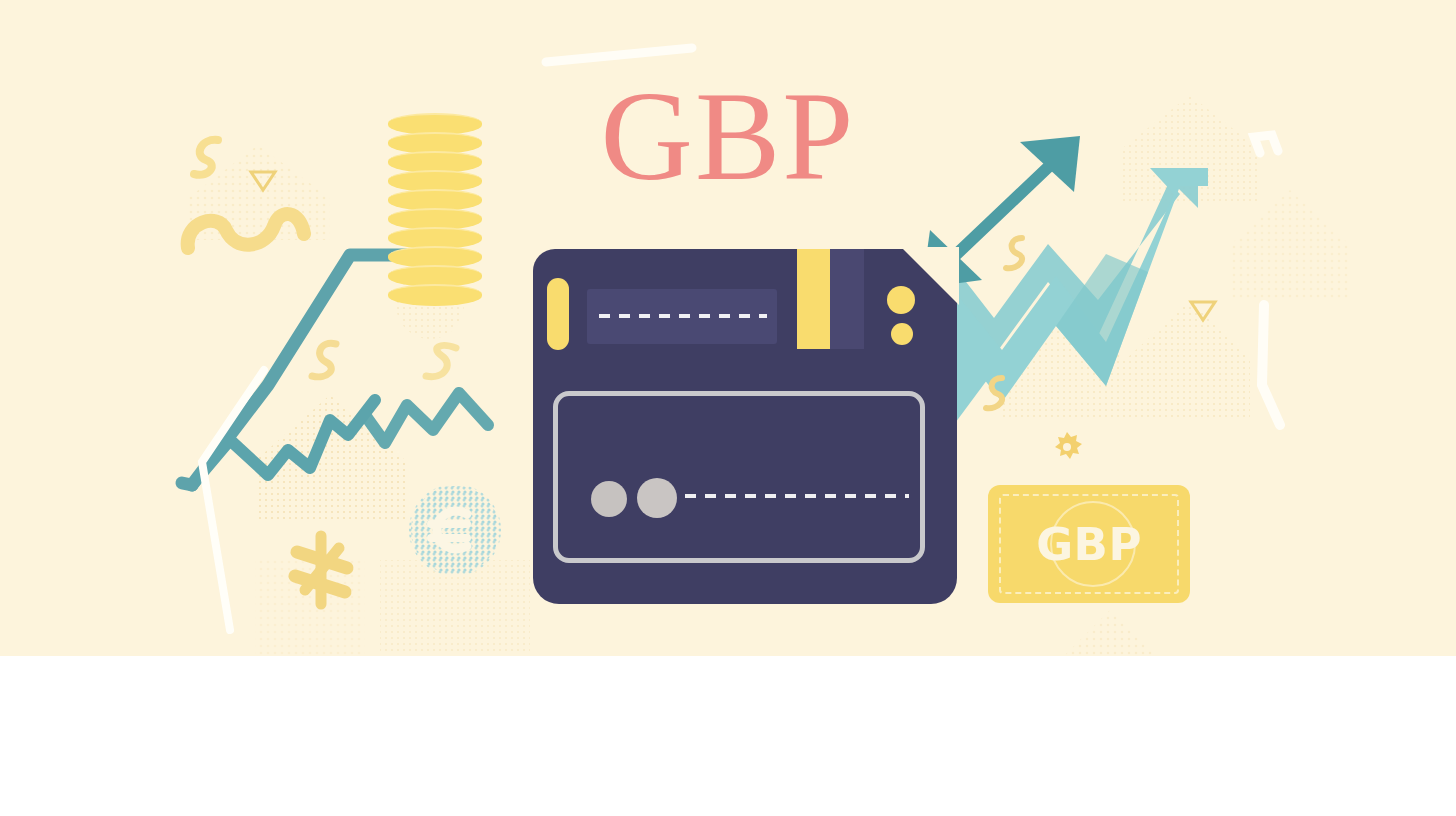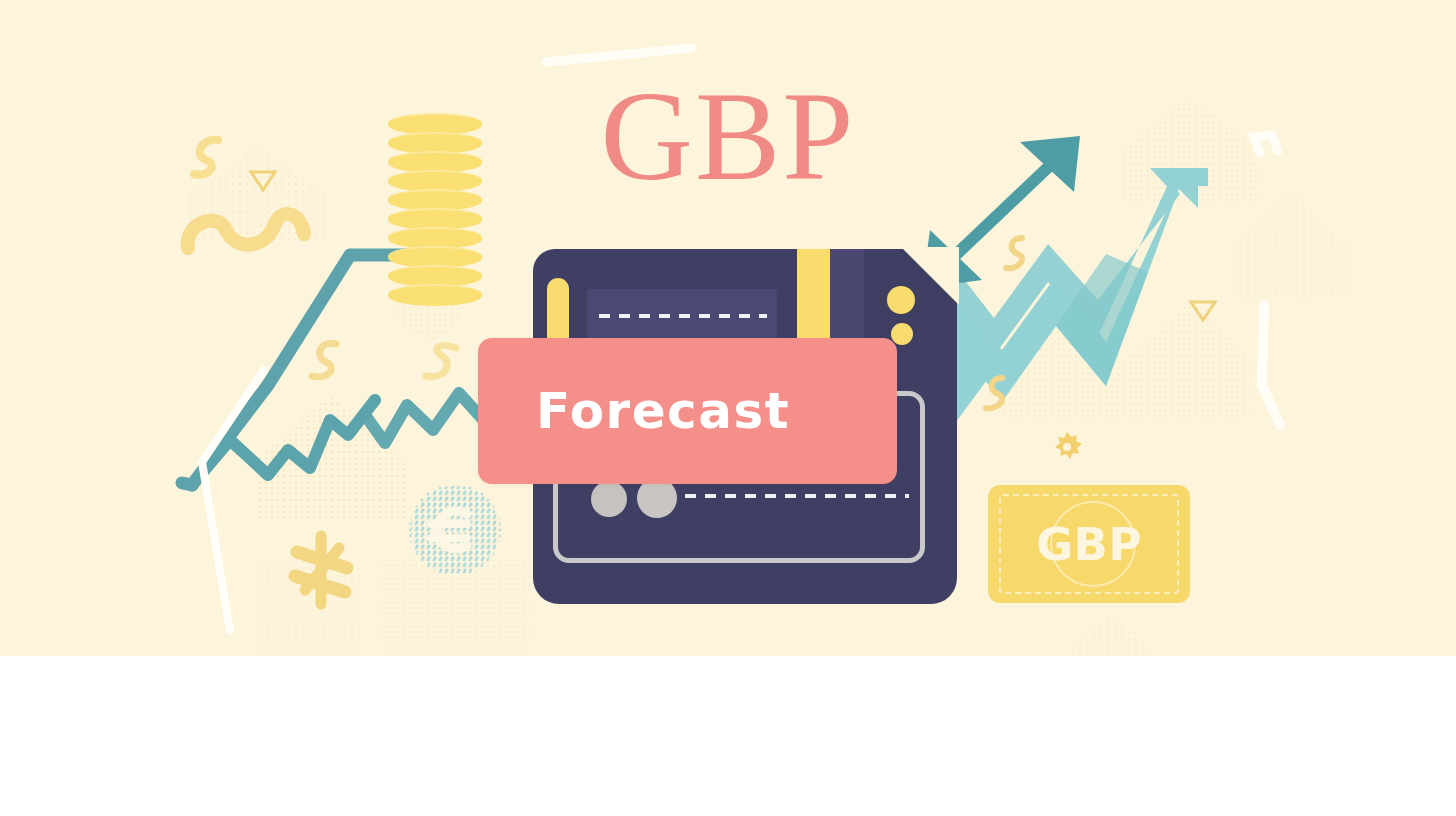--- a/index.html
+++ b/index.html
@@ -324,23 +324,20 @@
     <div class="abs card-screen-dashes dash-line"></div>
     <div class="abs card-dot-lg"></div>
     <div class="abs card-dot-sm"></div>
     <div class="abs card-corner-cut"></div>
     <div class="abs card-front-outline"></div>
     <div class="abs card-chip-a"></div>
     <div class="abs card-chip-b"></div>
     <div class="abs card-front-dashes dash-line"></div>
   </div>
 
-  <div id="forecast-banner" class="abs">
-    <span id="forecast-label">Forecast</span>
-  </div>
 
   <div id="banknote" class="abs">
     <div class="abs" id="banknote-watermark"></div>
     <div class="abs" id="banknote-inner-border"></div>
     <div class="abs" id="banknote-label">GBP</div>
   </div>
 
 
 </div>
 

